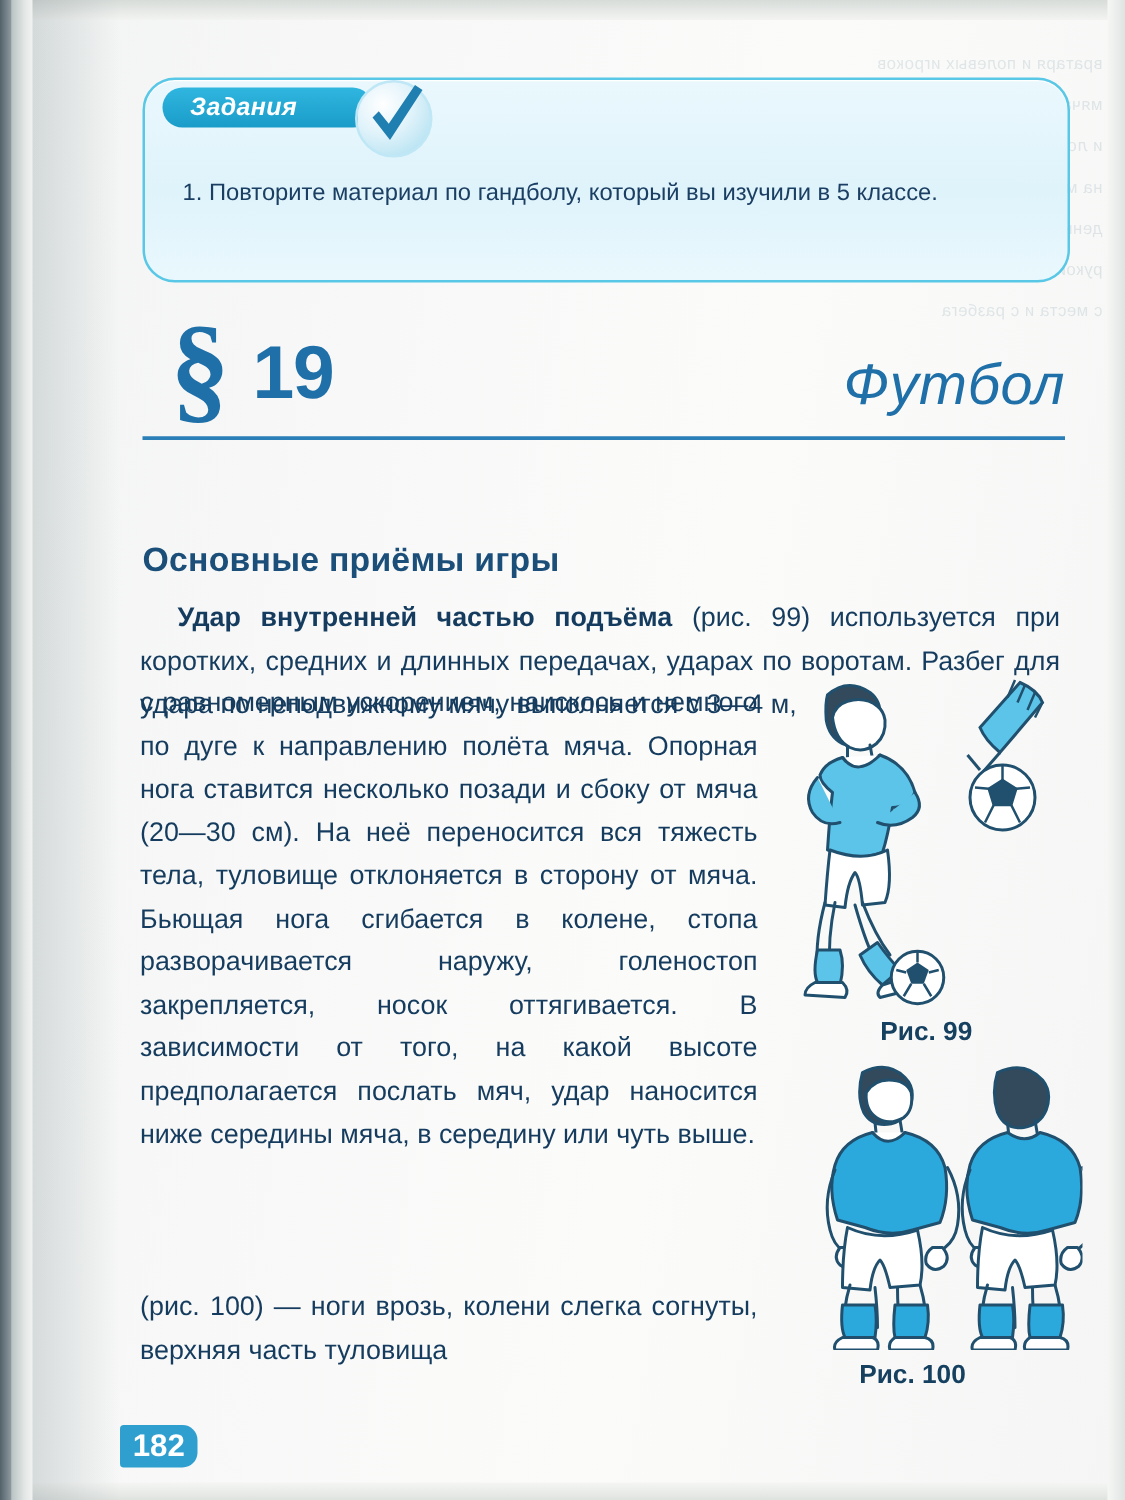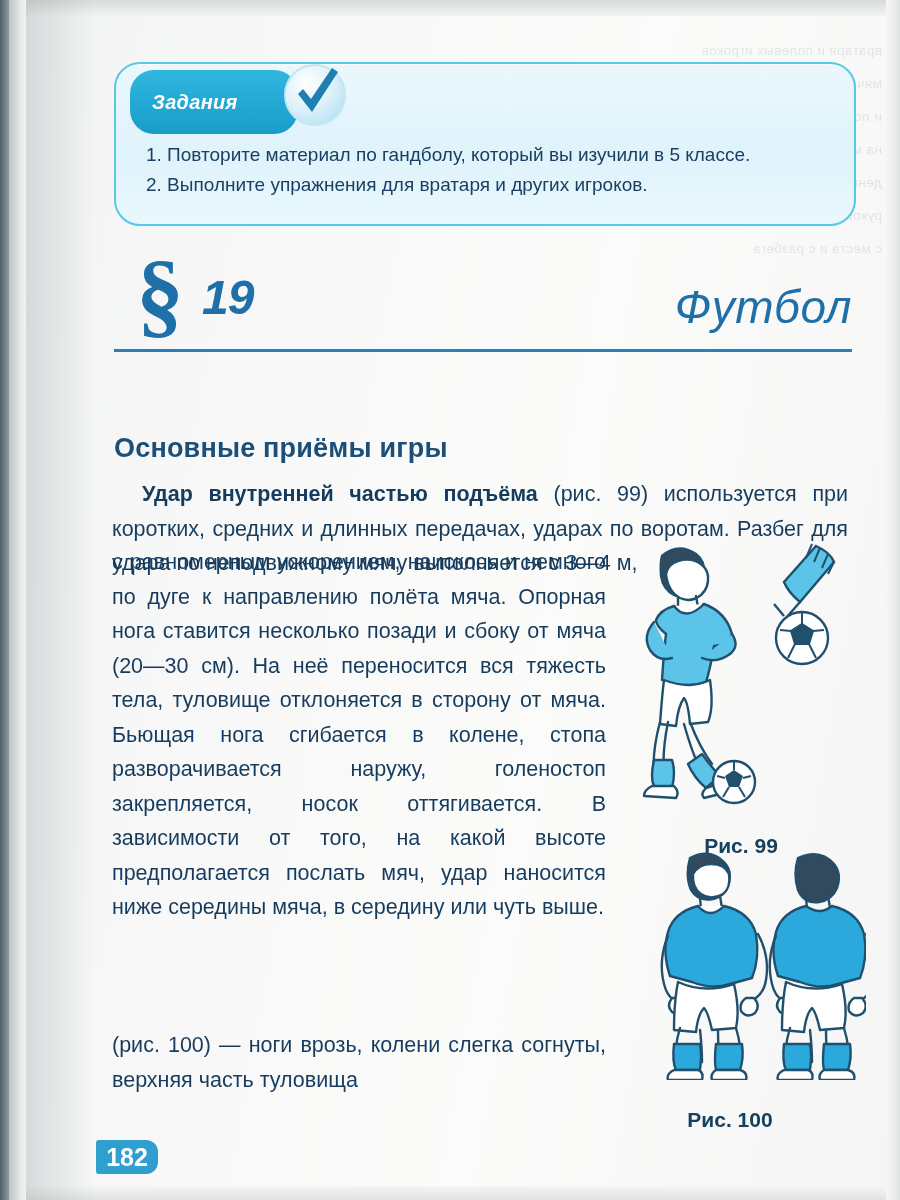--- a/index.html
+++ b/index.html
@@ -92,21 +92,21 @@
     border: 2px solid #59c7e6;
     border-radius: 26px;
     background: linear-gradient(180deg, #eaf8fd 0%, #dff3fb 55%, #e9f8fd 100%);
     box-shadow: 0 1px 0 #ffffff inset;
   }
   .tasks-tab {
     position: absolute;
     left: 14px;
     top: 6px;
     width: 168px;
-    height: 64px;
+    height: 32px;
     border-radius: 24px;
     background: linear-gradient(180deg, #2fb6df 0%, #1a9cc9 100%);
     display: flex;
     align-items: center;
     padding-left: 22px;
     box-sizing: border-box;
   }
   .tasks-tab-label {
     color: #ffffff;
     font-weight: bold;
@@ -161,24 +161,23 @@
     font-family: "Liberation Serif", serif;
     font-size: 96px;
     line-height: 96px;
     color: #1f6fa8;
     font-weight: bold;
   }
   .section-num {
     position: absolute;
     left: 88px;
     top: 14px;
-    font-size: 48px;
+    font-size: 60px;
     line-height: 72px;
     font-weight: bold;
-    font-style: italic;
     color: #1f6fa8;
     letter-spacing: -1px;
   }
   .section-title {
     position: absolute;
     right: 0;
     top: 34px;
     font-size: 46px;
     line-height: 50px;
     font-weight: normal;
@@ -233,21 +232,20 @@
     width: 272px;
     height: 270px;
   }
   .fig-caption {
     position: absolute;
     font-size: 21px;
     font-weight: bold;
     color: #15405f;
     text-align: center;
     width: 100%;
-    margin-top: 20px;
   }
 
   
   .folio {
     position: absolute;
     left: 96px;
     bottom: 26px;
     width: 62px;
     height: 34px;
     background: #2f9fd0;
@@ -297,21 +295,20 @@
       <div class="tasks-tab">
         <span class="tasks-tab-label">Задания</span>
       </div>
       <div class="check-badge">
         <svg width="52" height="56" viewBox="0 0 52 56" aria-hidden="true">
           <path d="M6 26 L20 44 L46 4 L40 0 L19 31 L11 21 Z" fill="#1f7fb0"></path>
         </svg>
       </div>
       <div class="tasks-list">
         <div class="item">1. Повторите материал по гандболу, который вы изучили в 5 классе.</div>
-        <div class="item">2. Выполните упражнения для вратаря и других игроков.</div>
       </div>
     </div>
 
     <div class="section-head">
       <span class="section-sign">§</span>
       <span class="section-num">19</span>
       <span class="section-title">Футбол</span>
       <div class="section-rule"></div>
     </div>
 

